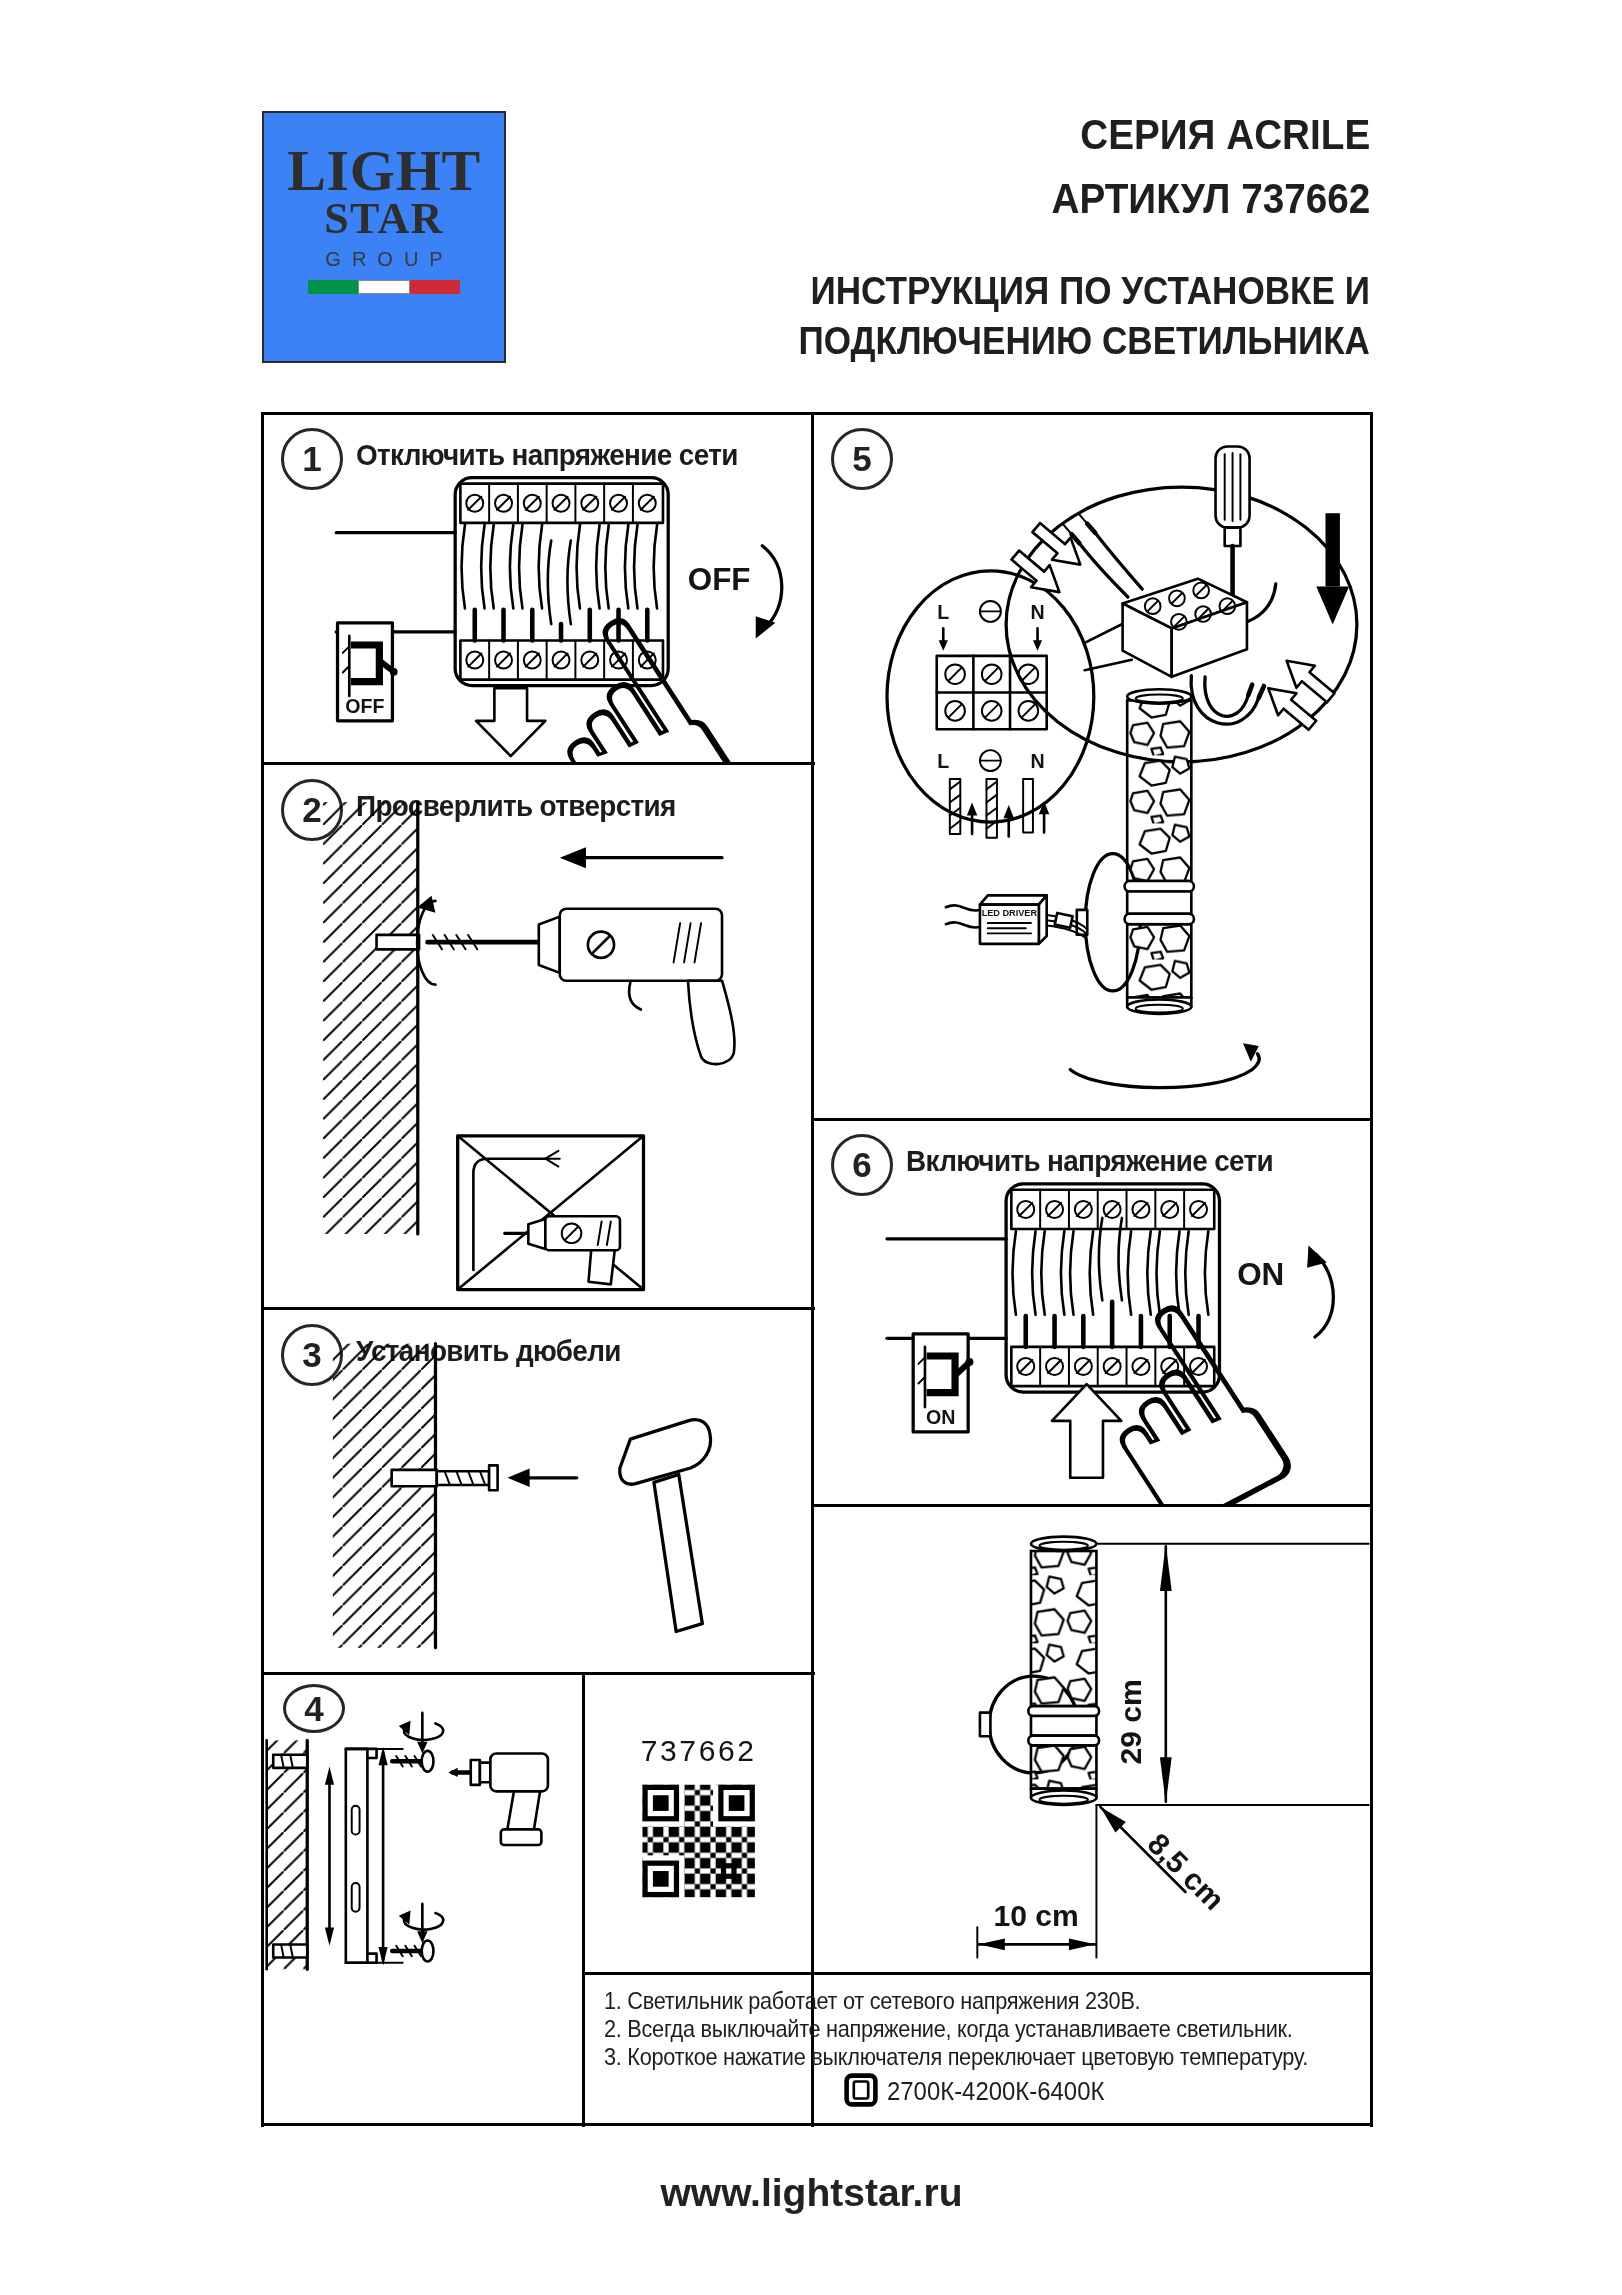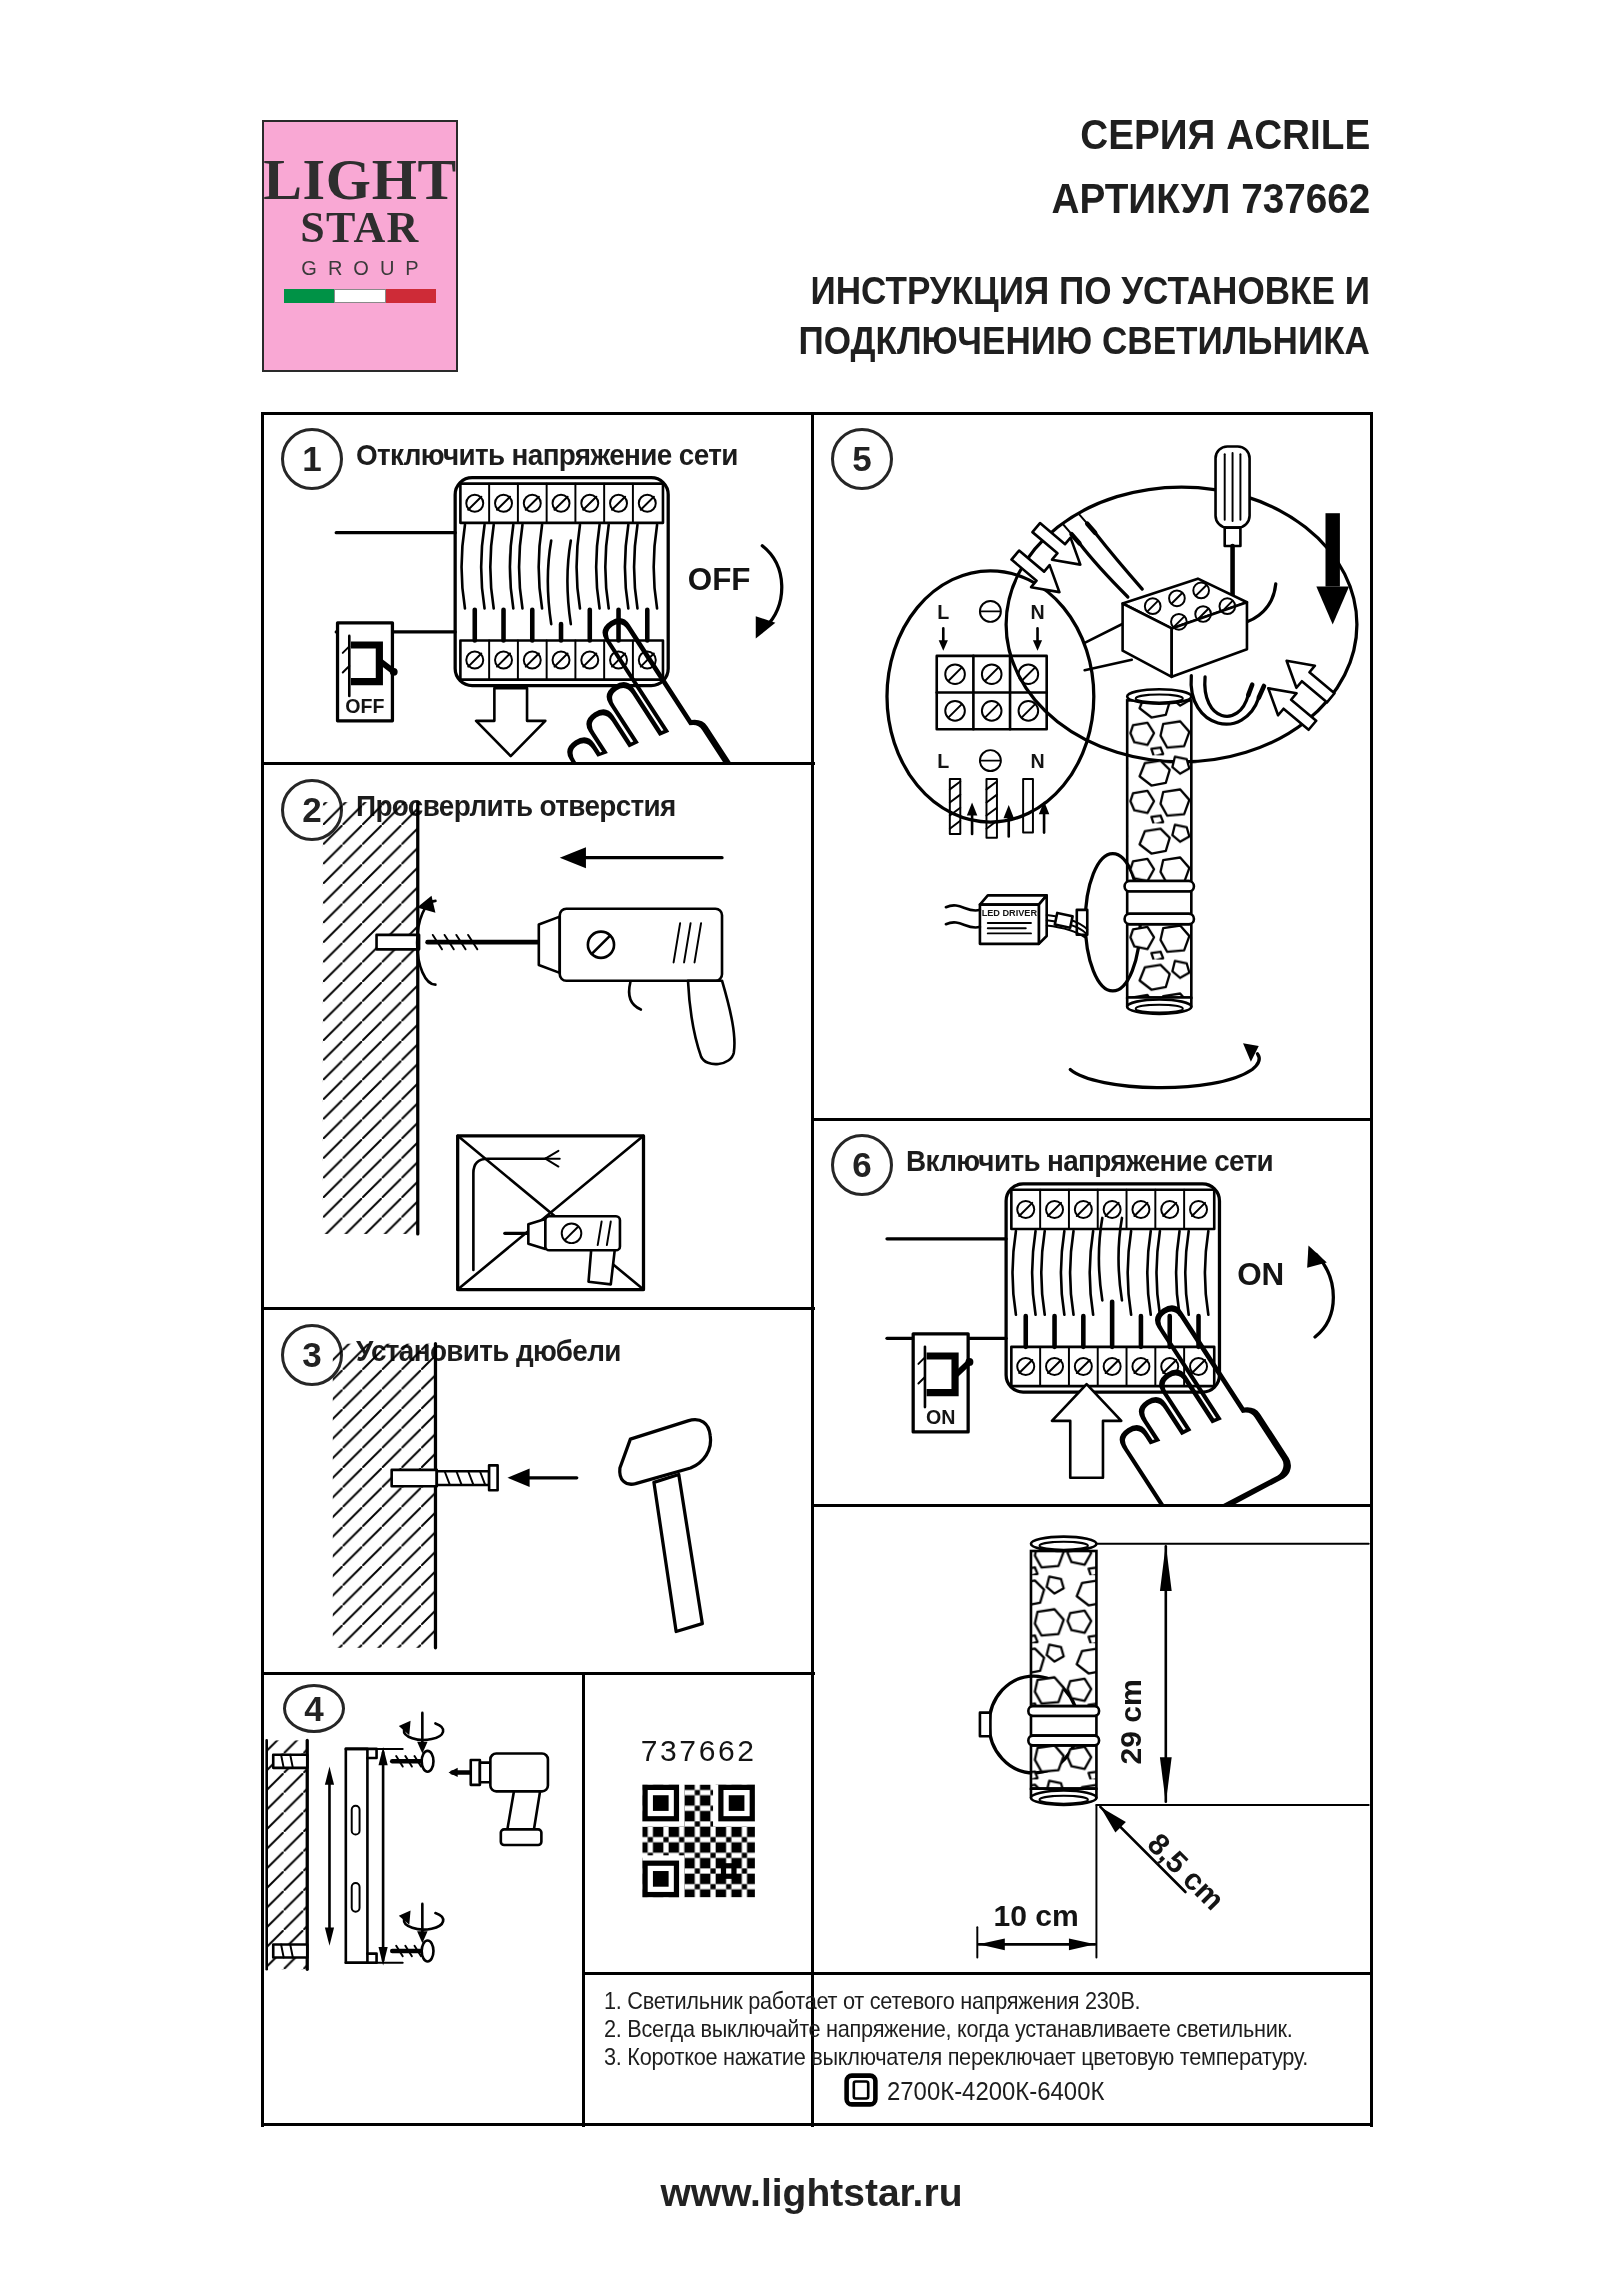--- a/index.html
+++ b/index.html
@@ -1,23 +1,23 @@
 <!DOCTYPE html>
 <html style="font-size:10.5px"><head>
 <meta charset="utf-8">
 <style>
   html,body{margin:0;padding:0;background:#888}
   .page{position:relative;width:1623px;height:2295px;background:#fff;overflow:hidden;
         font-family:"Liberation Sans",sans-serif;color:#1c1c1c}
   
   .gl{position:absolute;background:#000}
   
-  .logo-box{position:absolute;left:262px;top:120px;width:196px;height:252px;border:2.6px solid #2a2a2a;
+  .logo-box{position:absolute;left:262px;top:111px;width:244px;height:252px;border:2.6px solid #2a2a2a;
             box-sizing:border-box;display:flex;flex-direction:column;align-items:center;
-            font-family:"Liberation Serif",serif;color:#2e2e2e;background:#f9a8d4}
+            font-family:"Liberation Serif",serif;color:#2e2e2e;background:#3b82f6}
   .logo-light{margin-top:31px;font-size:58px;font-weight:700;line-height:.92;letter-spacing:0.7px}
   .logo-star{font-size:44px;font-weight:700;line-height:1.0;letter-spacing:1.3px}
   .logo-group{font-family:"Liberation Sans",sans-serif;font-size:20px;font-weight:400;color:#3a3a3a;
               letter-spacing:11px;margin-top:6.5px;padding-left:11px}
   .logo-flag{margin-top:9.2px;width:153px;height:14.4px;display:flex}
   .flag-g{flex:1;background:#009246}
   .flag-w{flex:1;background:#fff;border:1.3px solid #8a8a8a;box-sizing:border-box}
   .flag-r{flex:1;background:#ce2b37}
   
   .hdr{position:absolute;right:253px;white-space:nowrap;font-weight:700;color:#1f1f1f;

